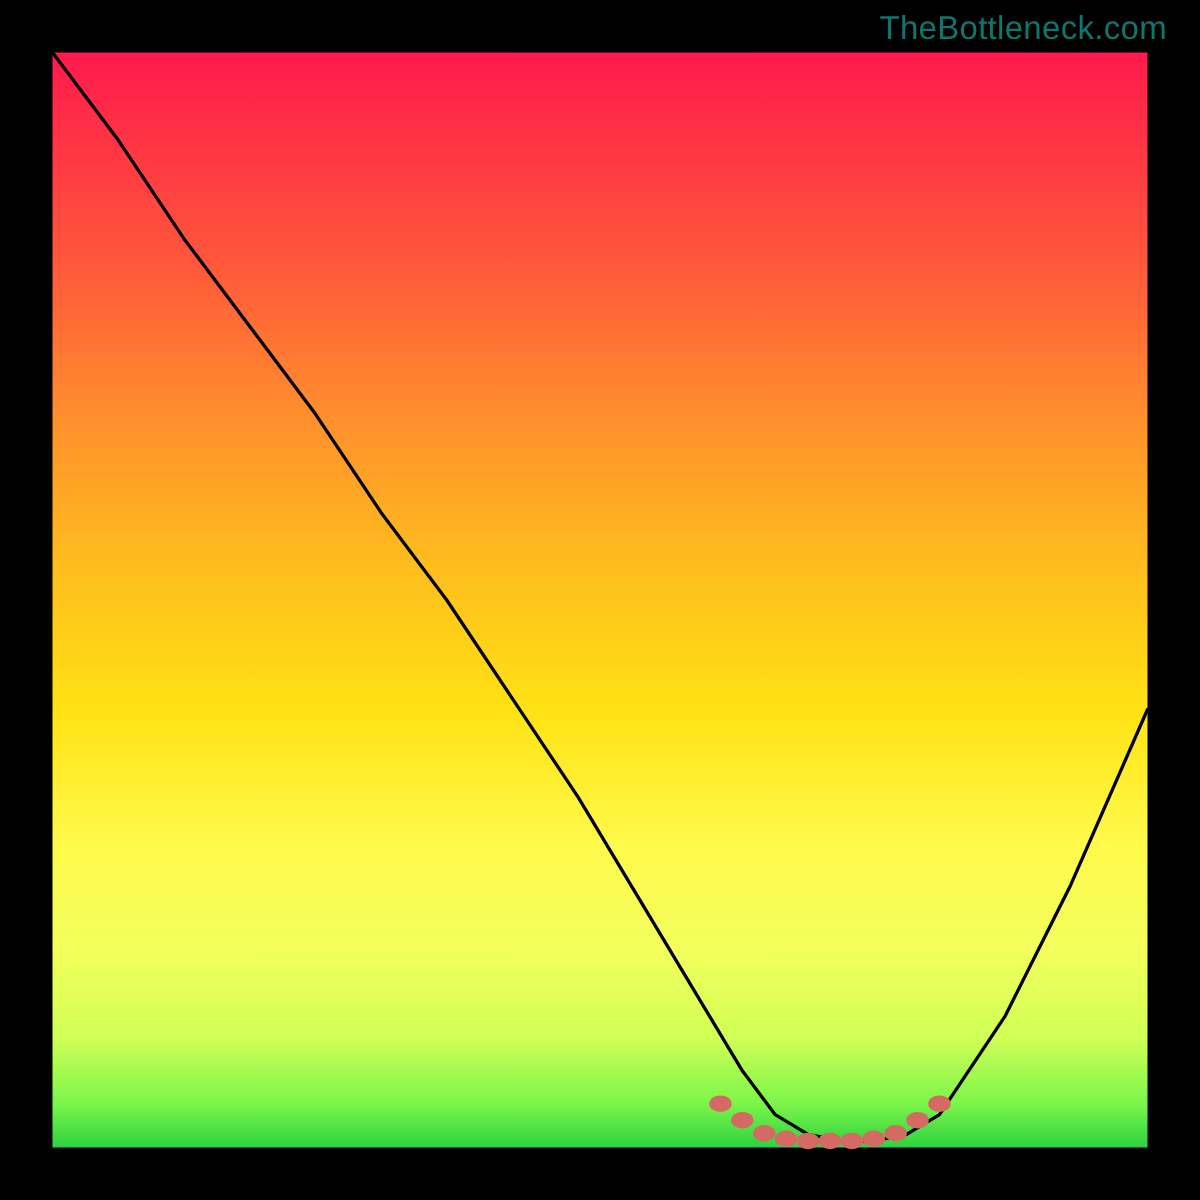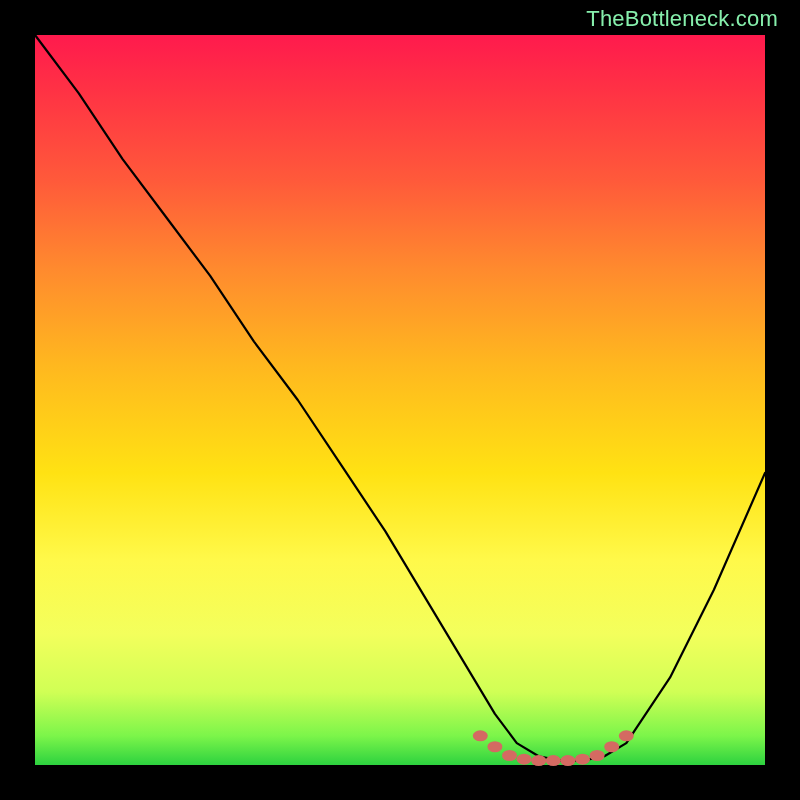--- a/index.html
+++ b/index.html
@@ -44,21 +44,21 @@
     left: 0;
     top: 0;
     width: 730px;
     height: 730px;
     overflow: visible;
   }
   .watermark {
     position: absolute;
     top: 6px;
     right: 22px;
-    color: #86efac;
+    color: #0f766e;
     font-size: 22px;
     letter-spacing: 0.2px;
     user-select: none;
   }
 </style>
 </head>
 <body>
 
 <div class="frame">
 

